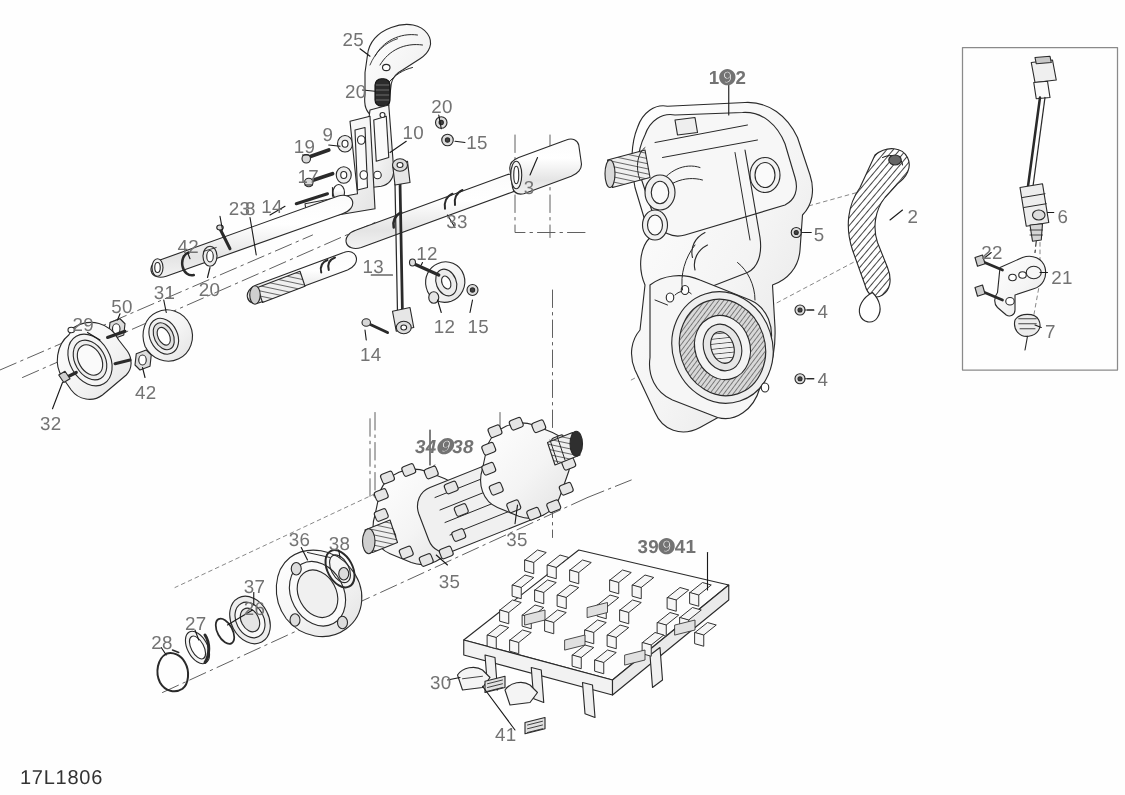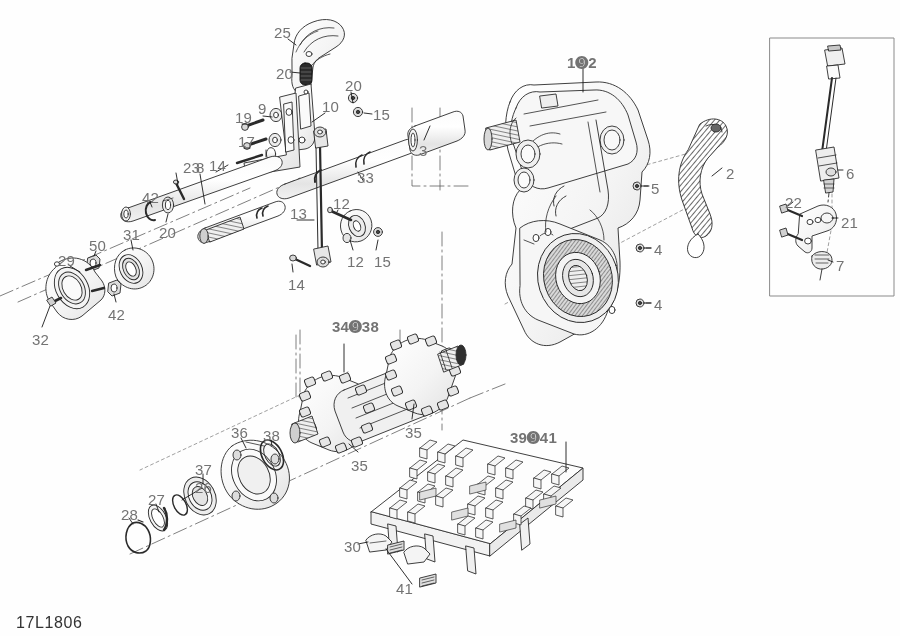--- a/index.html
+++ b/index.html
@@ -596,21 +596,21 @@
       <div class="lbl" style="left: 142px; top: 190px;">42</div>
       <div class="lbl" style="left: 274px; top: 25px;">25</div>
       <div class="lbl" style="left: 195px; top: 480px;">26</div>
       <div class="lbl" style="left: 148px; top: 492px;">27</div>
       <div class="lbl" style="left: 121px; top: 507px;">28</div>
       <div class="lbl" style="left: 58px; top: 253px;">29</div>
       <div class="lbl" style="left: 89px; top: 238px;">50</div>
       <div class="lbl" style="left: 123px; top: 227px;">31</div>
       <div class="lbl" style="left: 32px; top: 332px;">32</div>
       <div class="lbl" style="left: 357px; top: 170px;">33</div>
-      <div class="lbl big" style="left: 332px; top: 319px;">34➒38</div>
+      <div class="lbl big" style="left: 332px; top: 350px; font-style: italic;">34➒38</div>
       <div class="lbl" style="left: 351px; top: 458px;">35</div>
       <div class="lbl" style="left: 405px; top: 425px;">35</div>
       <div class="lbl" style="left: 231px; top: 425px;">36</div>
       <div class="lbl" style="left: 195px; top: 462px;">37</div>
       <div class="lbl" style="left: 263px; top: 428px;">38</div>
       <div class="lbl big" style="left: 510px; top: 430px;">39➒41</div>
       <div class="lbl" style="left: 344px; top: 539px;">30</div>
       <div class="lbl" style="left: 396px; top: 581px;">41</div>
       <div class="lbl" style="left: 108px; top: 307px;">42</div>
     </div>

